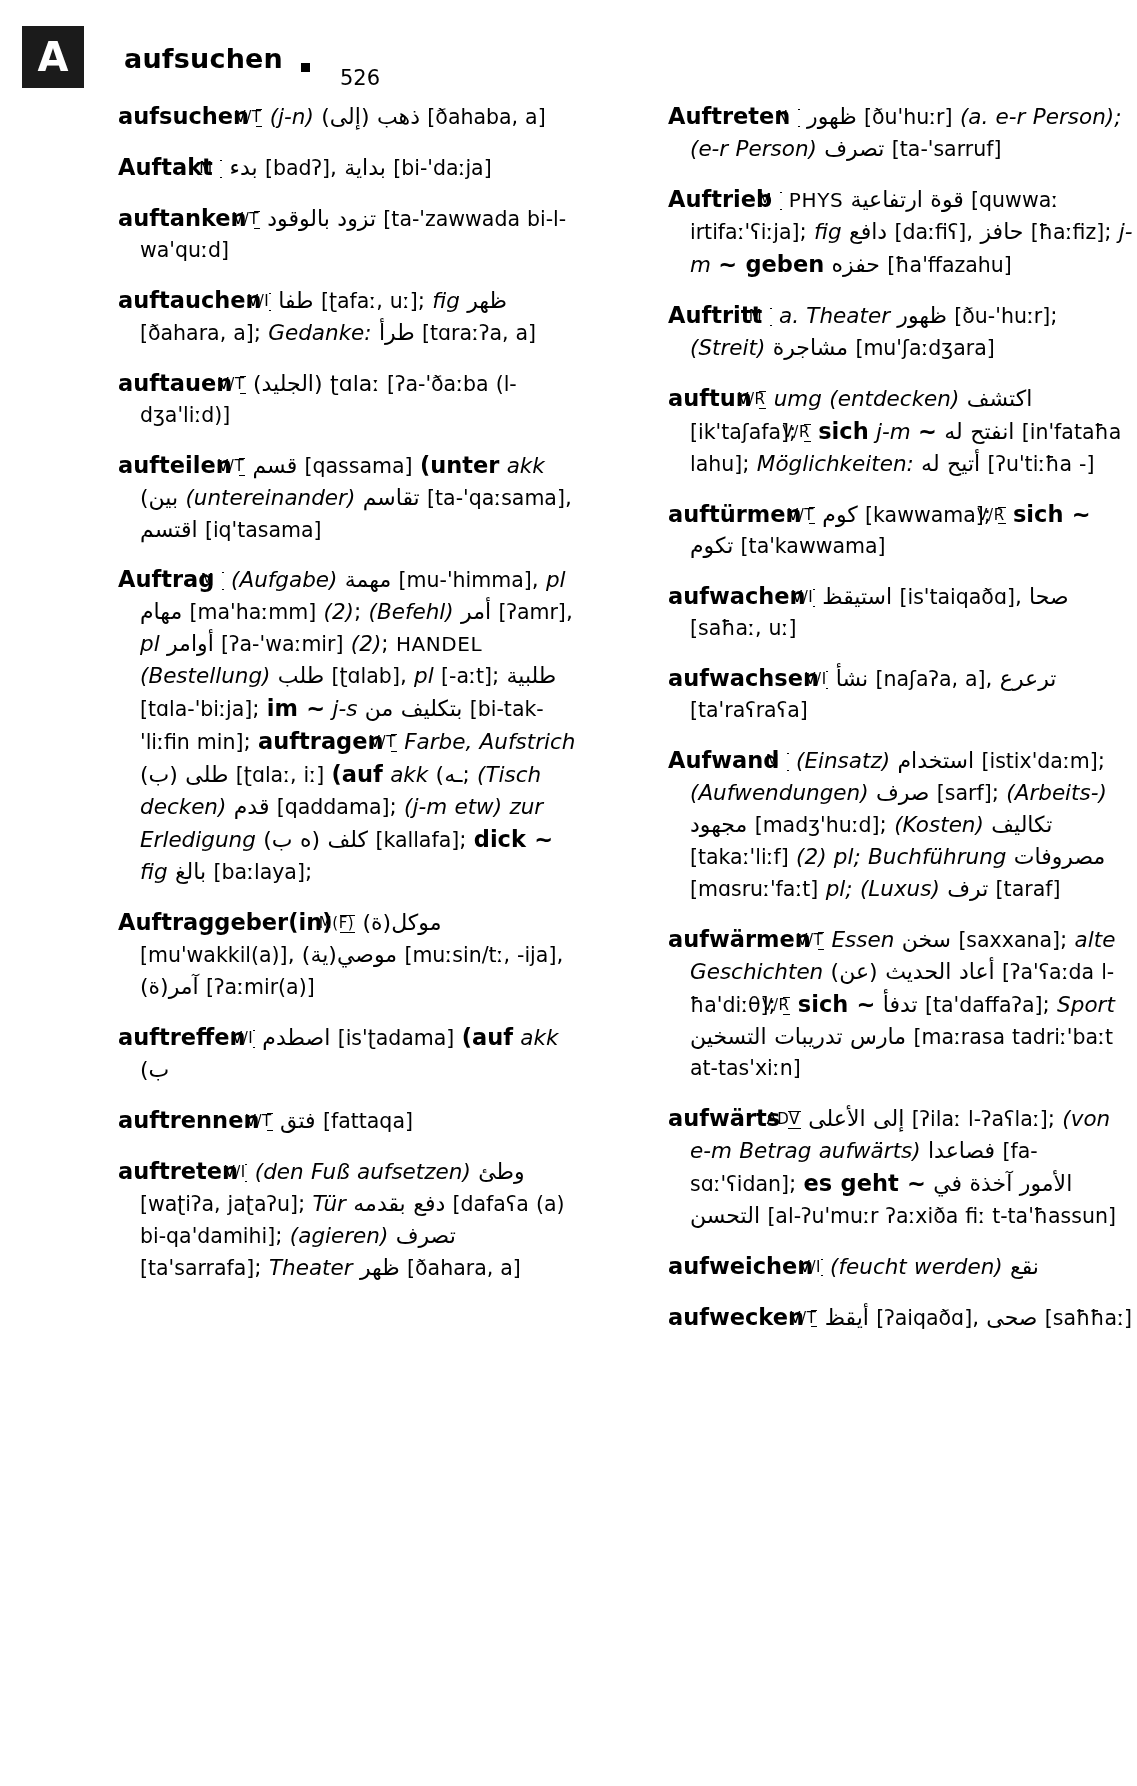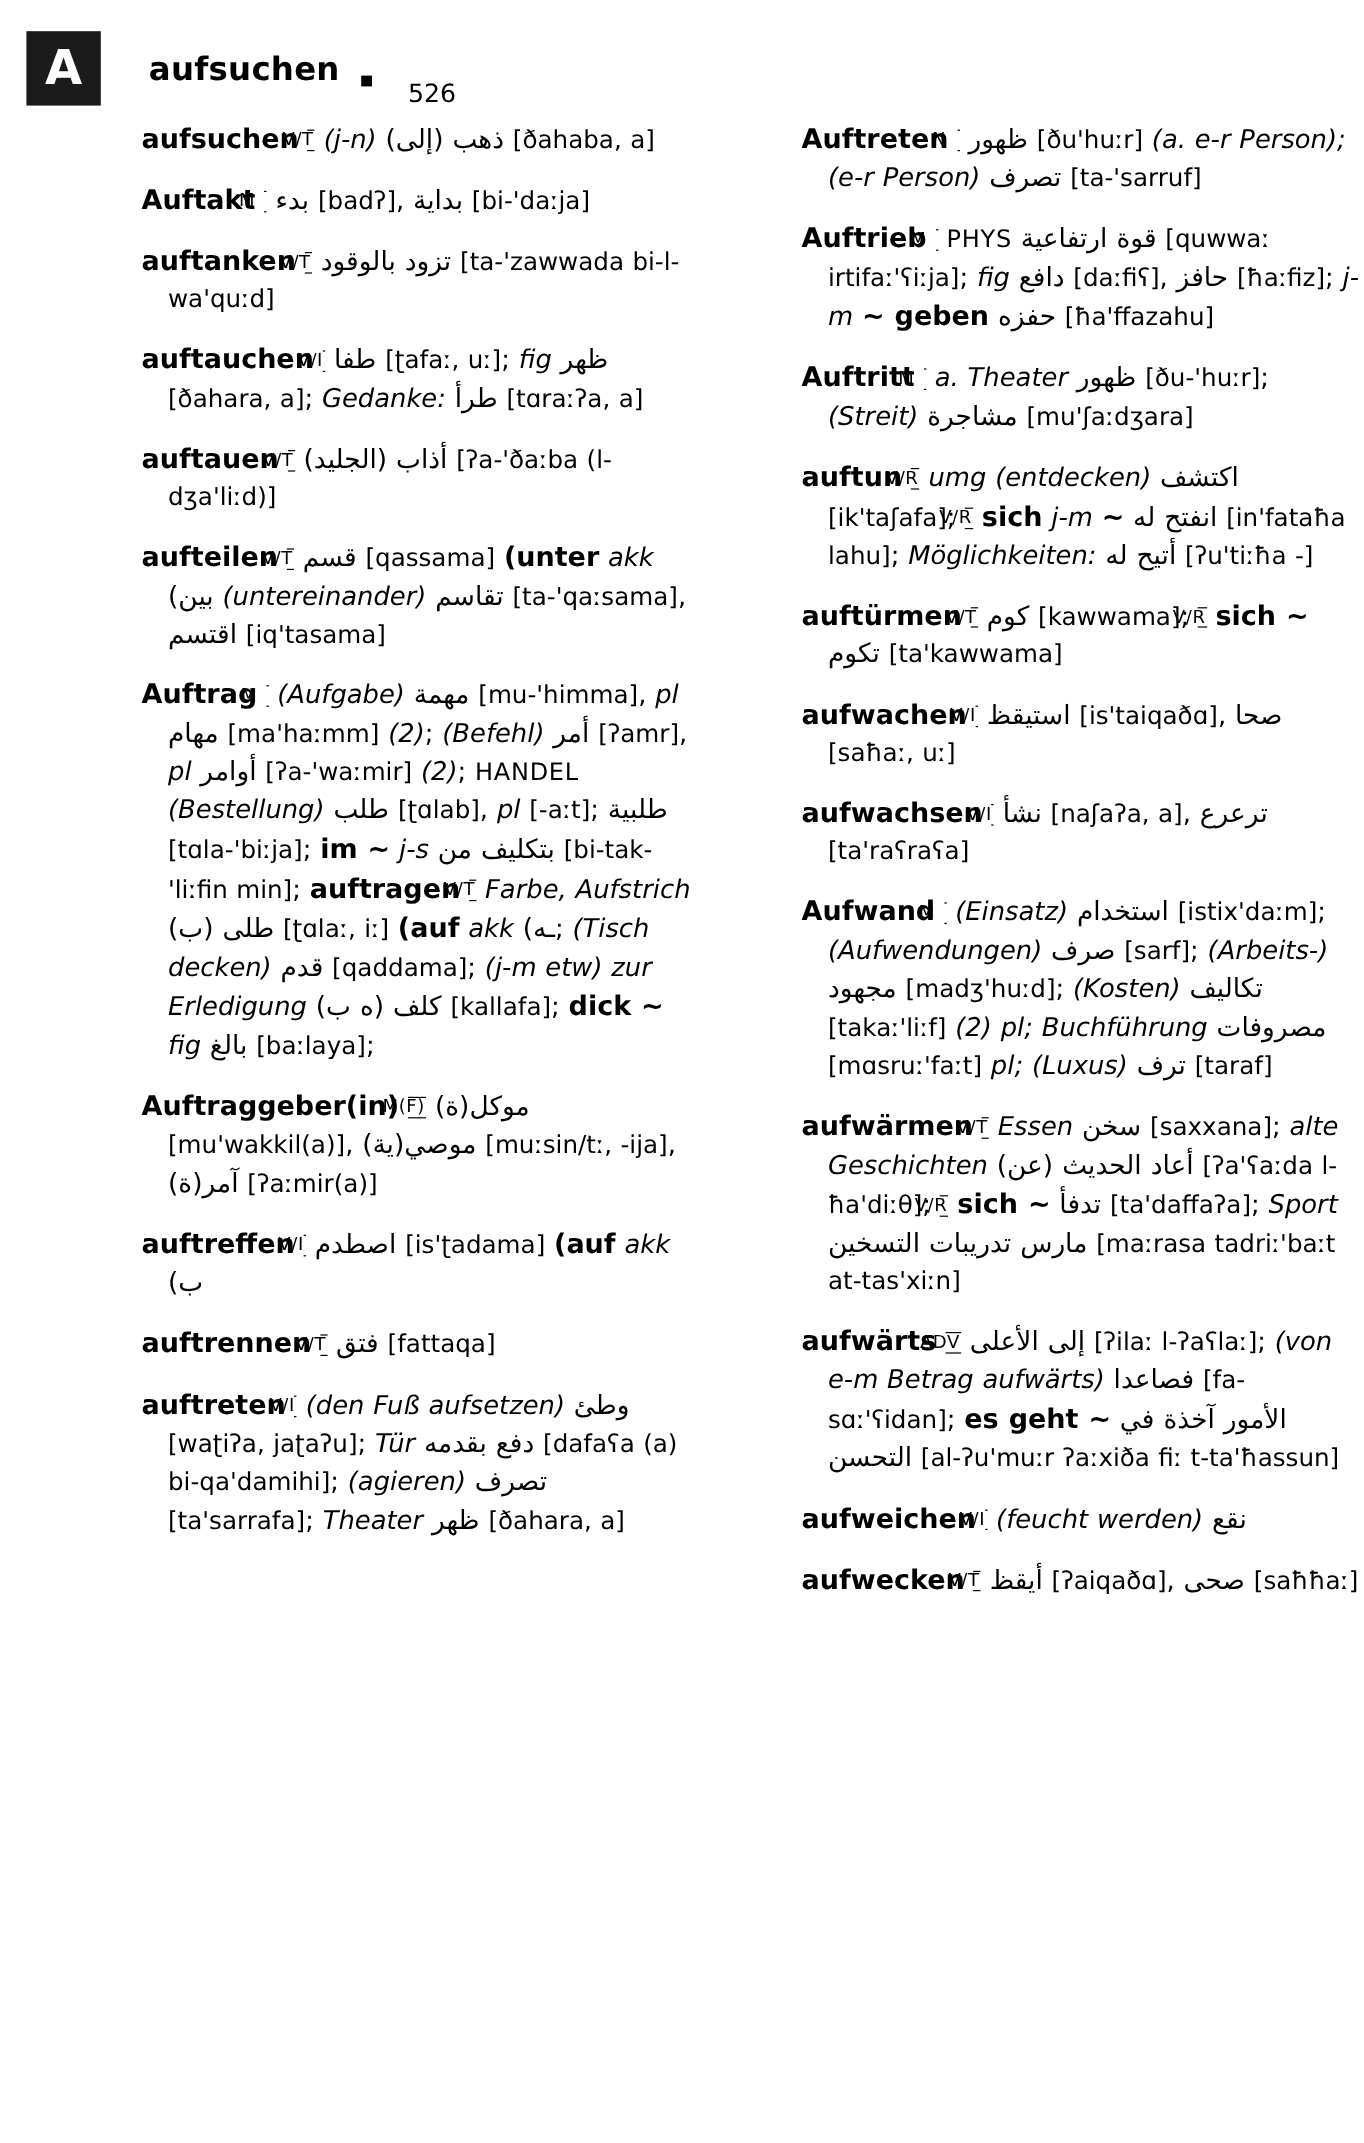--- a/index.html
+++ b/index.html
@@ -132,21 +132,21 @@
     <div class="head-sep"></div>
     <div class="page-number">526</div>
   </div>
 
   <div class="columns">
     <div class="col col-left" id="col-left">
         <div class="entry"><span class="hw">aufsuchen</span> <span class="gram">V/T</span> <span class="it">(j-n)</span> <span class="ar">ذهب (إلى)</span> <span class="tr">[ðahaba, a]</span></div>
         <div class="entry"><span class="hw">Auftakt</span> <span class="gram">M</span> <span class="ar">بدء</span> <span class="tr">[badʔ]</span>, <span class="ar">بداية</span> <span class="tr">[bi-'daːja]</span></div>
         <div class="entry"><span class="hw">auftanken</span> <span class="gram">V/T</span> <span class="ar">تزود بالوقود</span> <span class="tr">[ta-'zawwada bi-l-wa'quːd]</span></div>
         <div class="entry"><span class="hw">auftauchen</span> <span class="gram">V/I</span> <span class="ar">طفا</span> <span class="tr">[ʈafaː, uː]</span>; <span class="it">fig</span> <span class="ar">ظهر</span> <span class="tr">[ðahara, a]</span>; <span class="it">Gedanke:</span> <span class="ar">طرأ</span> <span class="tr">[tɑraːʔa, a]</span></div>
-        <div class="entry"><span class="hw">auftauen</span> <span class="gram">V/T</span> <span class="ar">أذاب (الجليد)</span> <span class="tr">[ʔa-'ðaːba (l-dʒa'liːd)]</span></div>
+        <div class="entry"><span class="hw">auftauen</span> <span class="gram">V/T</span> <span class="ar">ʈɑlaː (الجليد)</span> <span class="tr">[ʔa-'ðaːba (l-dʒa'liːd)]</span></div>
         <div class="entry"><span class="hw">aufteilen</span> <span class="gram">V/T</span> <span class="ar">قسم</span> <span class="tr">[qassama]</span> <span class="hw">(unter</span> <span class="it">akk</span> <span class="ar">بين)</span> <span class="it">(untereinander)</span> <span class="ar">تقاسم</span> <span class="tr">[ta-'qaːsama]</span>, <span class="ar">اقتسم</span> <span class="tr">[iq'tasama]</span></div>
         <div class="entry"><span class="hw">Auftrag</span> <span class="gram">M</span> <span class="it">(Aufgabe)</span> <span class="ar">مهمة</span> <span class="tr">[mu-'himma]</span>, <span class="it">pl</span> <span class="ar">مهام</span> <span class="tr">[ma'haːmm]</span> <span class="it">(2)</span>; <span class="it">(Befehl)</span> <span class="ar">أمر</span> <span class="tr">[ʔamr]</span>, <span class="it">pl</span> <span class="ar">أوامر</span> <span class="tr">[ʔa-'waːmir]</span> <span class="it">(2)</span>; <span class="sc">HANDEL</span> <span class="it">(Bestellung)</span> <span class="ar">طلب</span> <span class="tr">[ʈɑlab]</span>, <span class="it">pl</span> <span class="tr">[-aːt]</span>; <span class="ar">طلبية</span> <span class="tr">[tɑla-'biːja]</span>; <span class="hw">im ~</span> <span class="it">j-s</span> <span class="ar">بتكليف من</span> <span class="tr">[bi-tak-'liːfin min]</span>; <span class="hw">auftragen</span> <span class="gram">V/T</span> <span class="it">Farbe, Aufstrich</span> <span class="ar">طلى (ب)</span> <span class="tr">[ʈɑlaː, iː]</span> <span class="hw">(auf</span> <span class="it">akk</span> <span class="ar">ـه)</span>; <span class="it">(Tisch decken)</span> <span class="ar">قدم</span> <span class="tr">[qaddama]</span>; <span class="it">(j-m etw) zur Erledigung</span> <span class="ar">كلف (ه ب)</span> <span class="tr">[kallafa]</span>; <span class="hw">dick ~</span> <span class="it">fig</span> <span class="ar">بالغ</span> <span class="tr">[baːlaya]</span>;</div>
         <div class="entry"><span class="hw">Auftraggeber(in)</span> <span class="gram">M(F)</span> <span class="ar">موكل(ة)</span> <span class="tr">[mu'wakkil(a)]</span>, <span class="ar">موصي(ية)</span> <span class="tr">[muːѕin/tː, -ija]</span>, <span class="ar">آمر(ة)</span> <span class="tr">[ʔaːmir(a)]</span></div>
         <div class="entry"><span class="hw">auftreffen</span> <span class="gram">V/I</span> <span class="ar">اصطدم</span> <span class="tr">[iѕ'ʈadama]</span> <span class="hw">(auf</span> <span class="it">akk</span> <span class="ar">ب)</span></div>
         <div class="entry"><span class="hw">auftrennen</span> <span class="gram">V/T</span> <span class="ar">فتق</span> <span class="tr">[fattaqa]</span></div>
         <div class="entry"><span class="hw">auftreten</span> <span class="gram">V/I</span> <span class="it">(den Fuß aufsetzen)</span> <span class="ar">وطئ</span> <span class="tr">[waʈiʔa, jaʈaʔu]</span>; <span class="it">Tür</span> <span class="ar">دفع بقدمه</span> <span class="tr">[dafaʕa (a) bi-qa'damihi]</span>; <span class="it">(agieren)</span> <span class="ar">تصرف</span> <span class="tr">[ta'ѕarrafa]</span>; <span class="it">Theater</span> <span class="ar">ظهر</span> <span class="tr">[ðahara, a]</span></div>
       </div>
     <div class="col col-right" id="col-right">
         <div class="entry"><span class="hw">Auftreten</span> <span class="gram">N</span> <span class="ar">ظهور</span> <span class="tr">[ðu'huːr]</span> <span class="it">(a. e-r Person); (e-r Person)</span> <span class="ar">تصرف</span> <span class="tr">[ta-'ѕarruf]</span></div>
         <div class="entry"><span class="hw">Auftrieb</span> <span class="gram">M</span> <span class="sc">PHYS</span> <span class="ar">قوة ارتفاعية</span> <span class="tr">[quwwaː irtifaː'ʕiːja]</span>; <span class="it">fig</span> <span class="ar">دافع</span> <span class="tr">[daːfiʕ]</span>, <span class="ar">حافز</span> <span class="tr">[ħaːfiz]</span>; <span class="it">j-m</span> <span class="hw">~ geben</span> <span class="ar">حفزه</span> <span class="tr">[ħa'ffazahu]</span></div>

